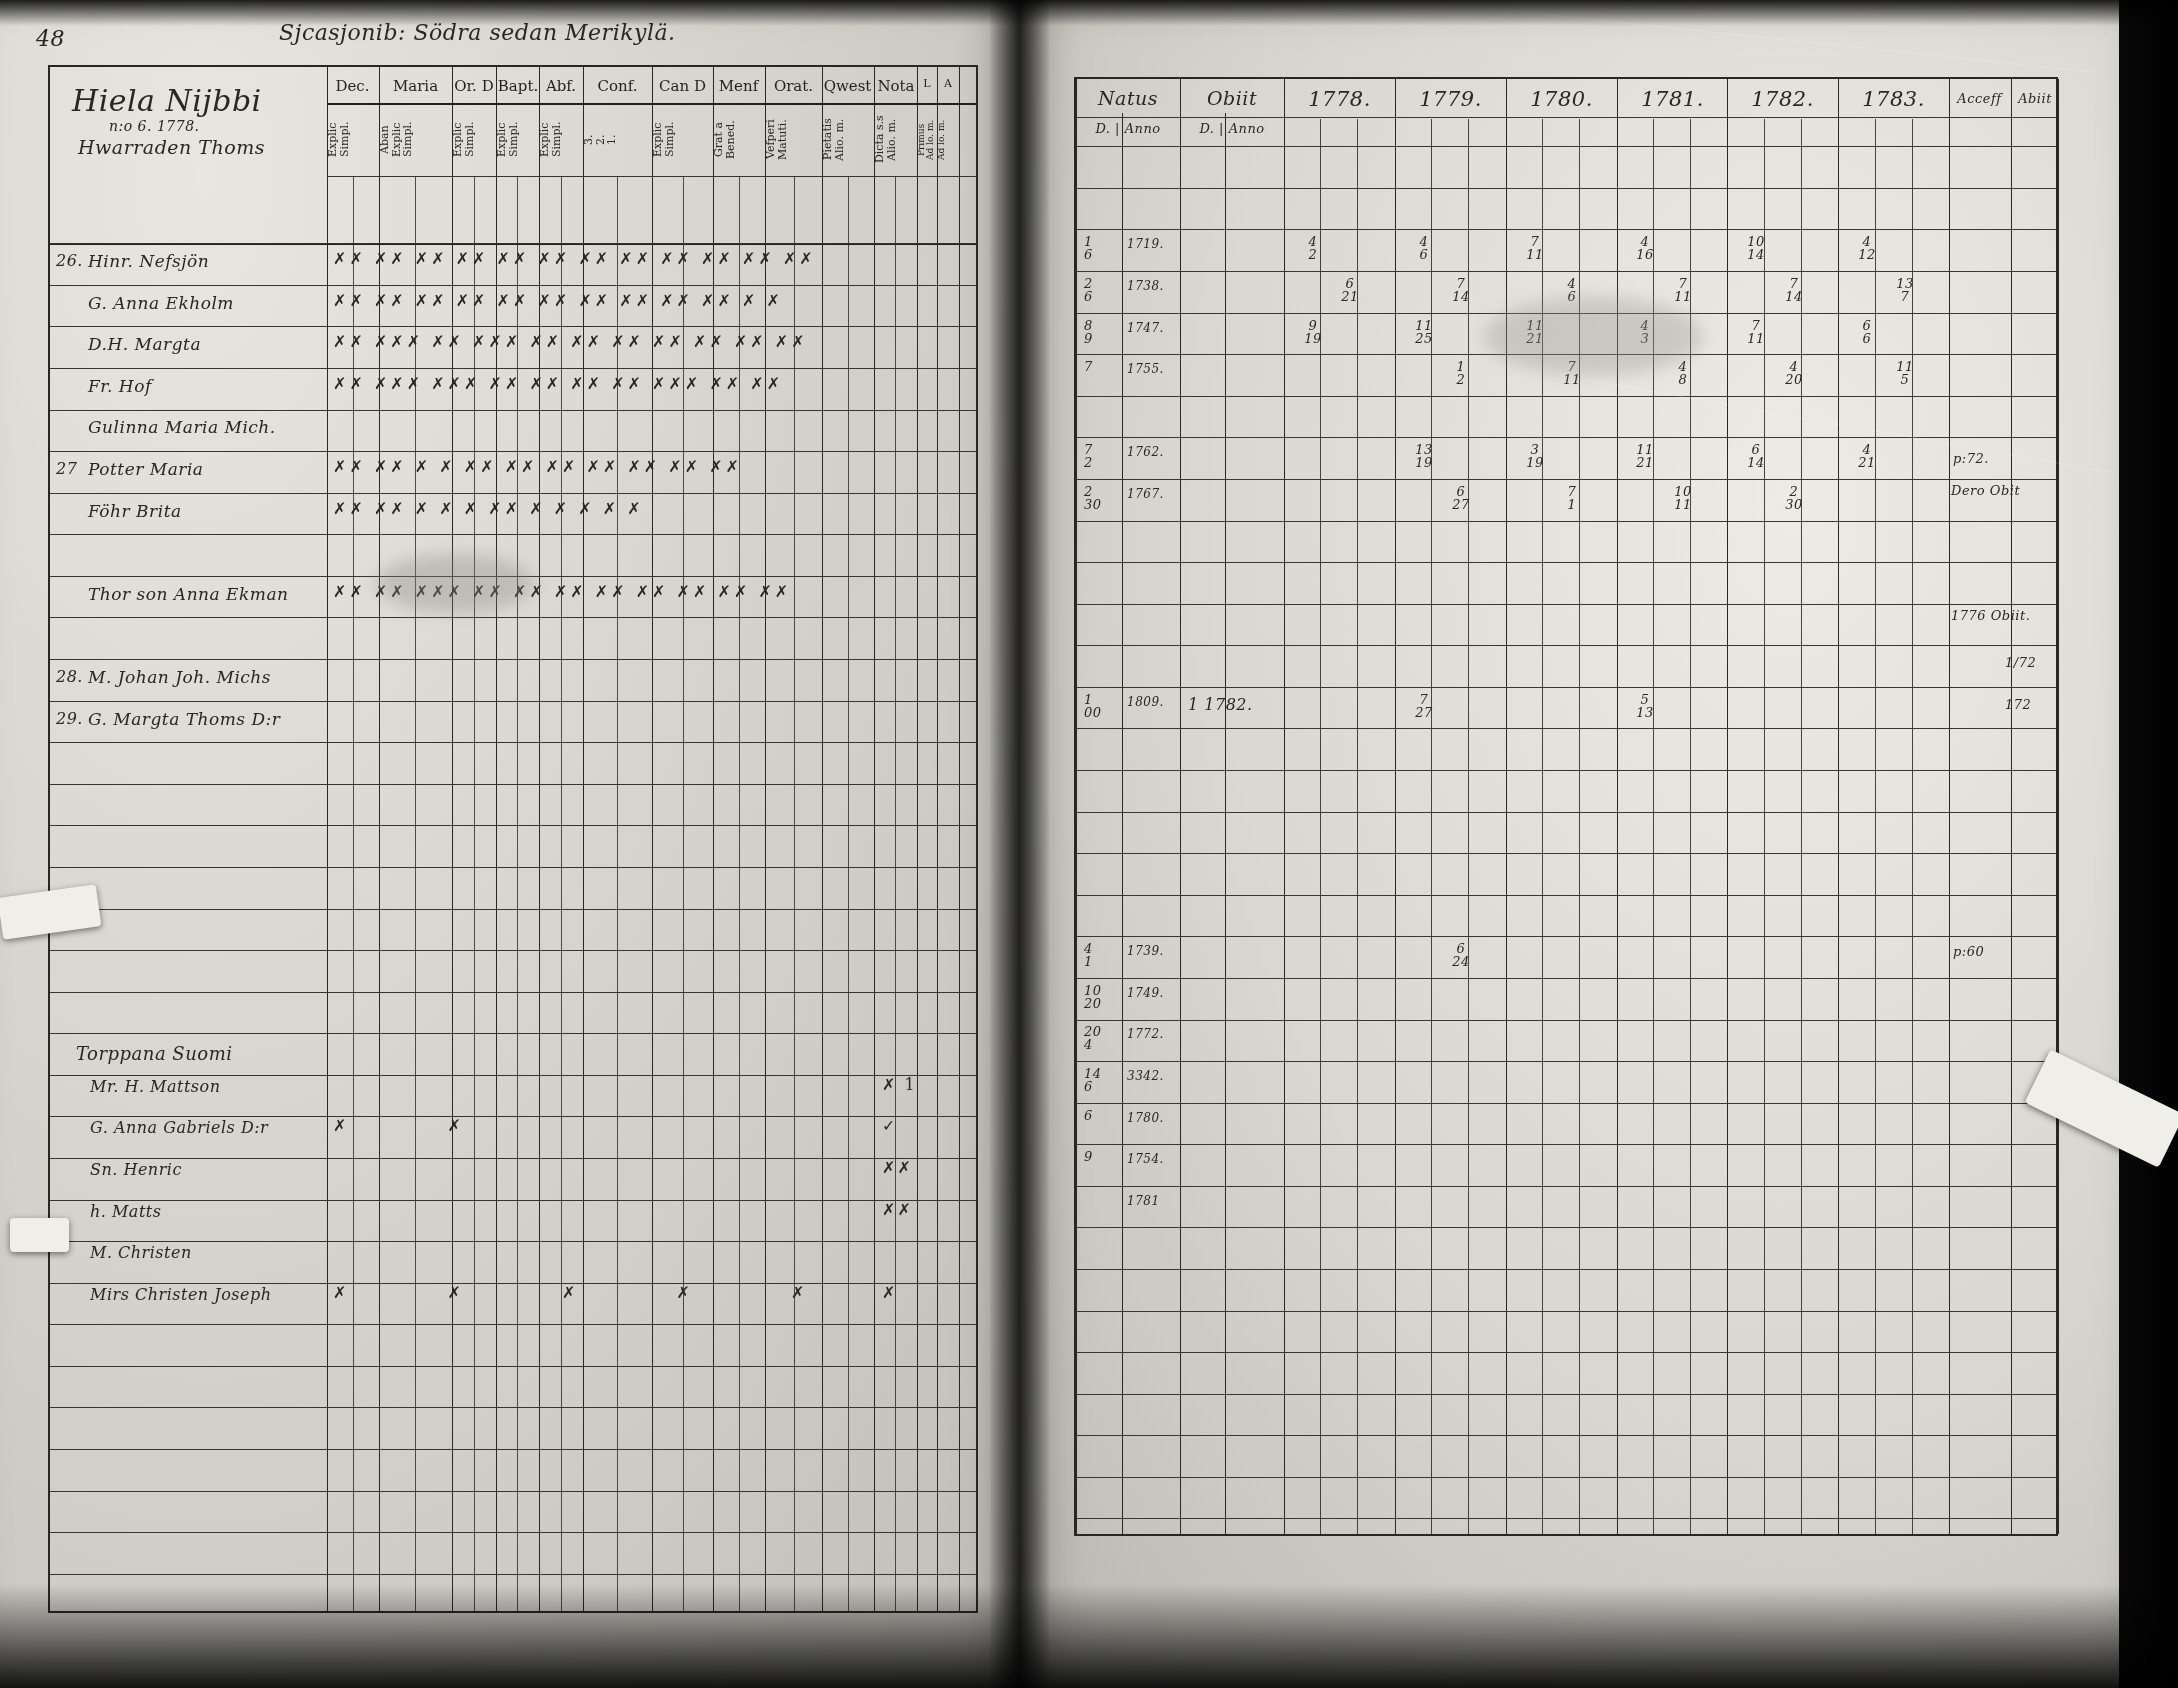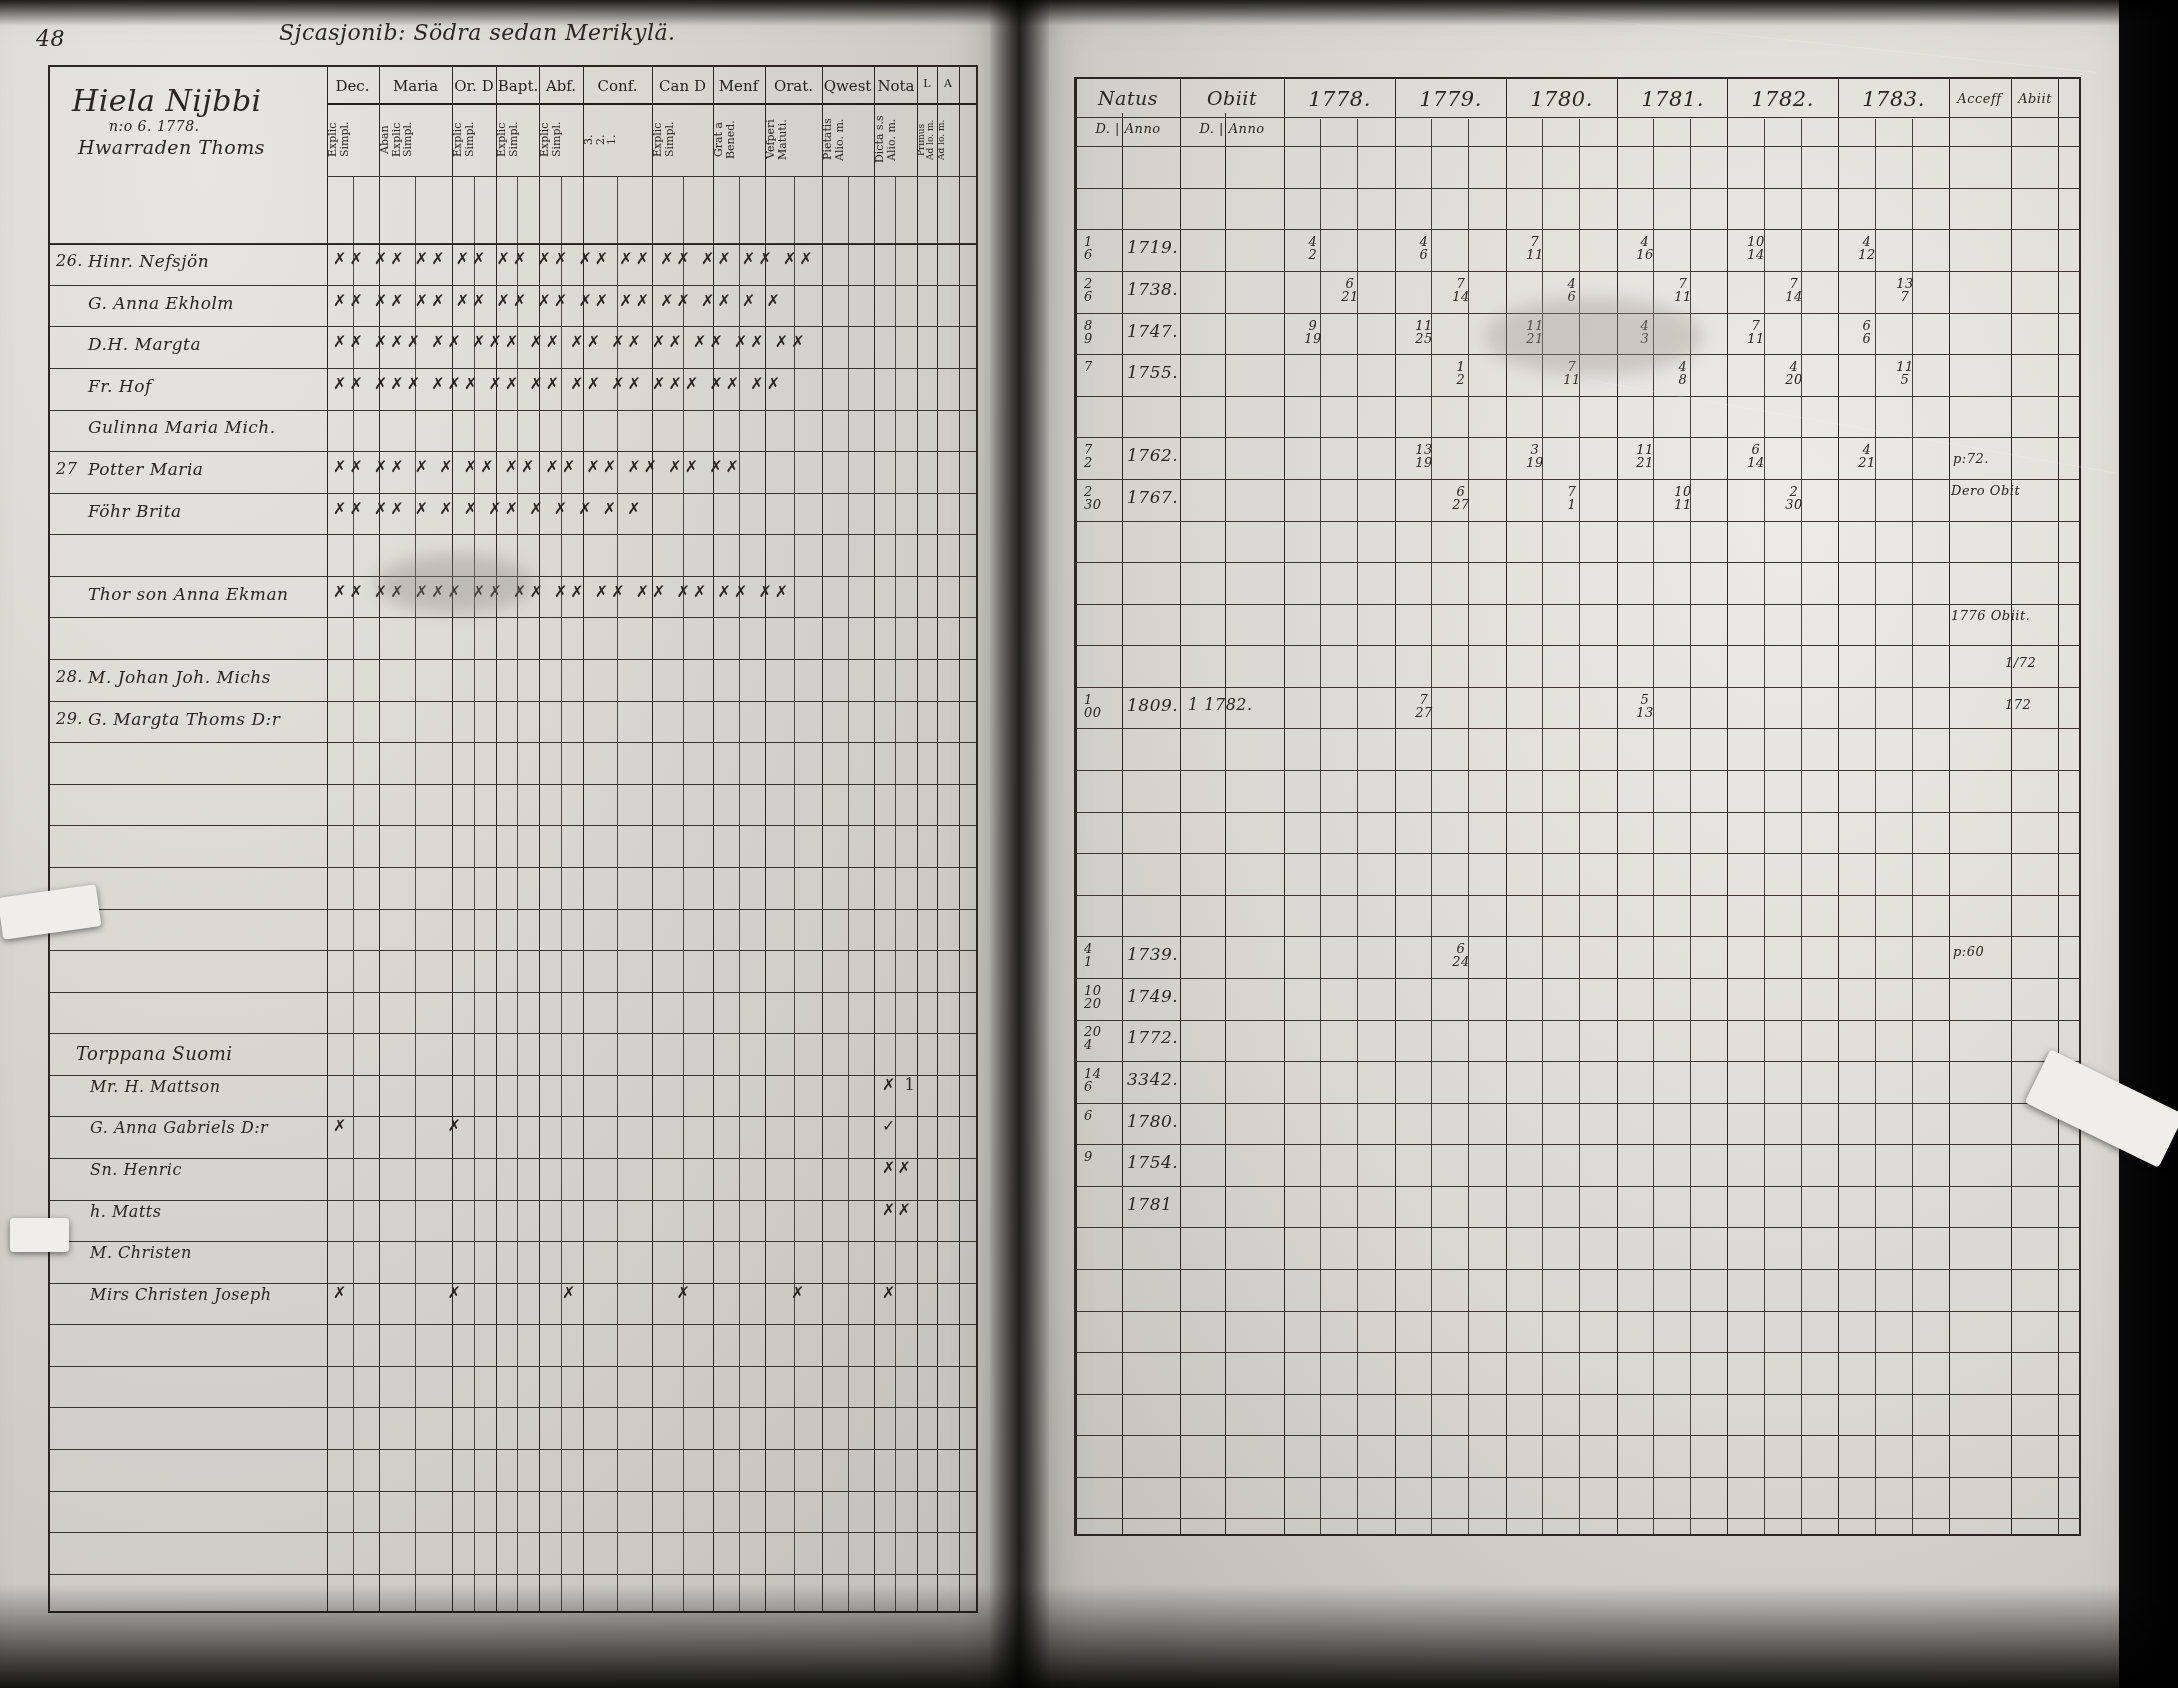--- a/index.html
+++ b/index.html
@@ -49,24 +49,24 @@
   .colsub{position:absolute;font-size:11px;text-align:center;line-height:1.05;
           color:#2a2622;font-family:"DejaVu Serif",serif;}
   .vtxt{writing-mode:vertical-rl;transform:rotate(180deg);}
 
   .namecell{position:absolute;font-size:17px;}
   .markrow{position:absolute;font-size:17px;letter-spacing:7px;color:#2b2622;
            font-family:"DejaVu Serif",serif;}
 
   
   .rt{position:absolute;left:1074px;top:77px;width:980px;height:1455px;
-      border:2px solid #2b2622;background:rgba(255,255,255,.07);padding-left:23px;}
+      border:2px solid #2b2622;background:rgba(255,255,255,.07);}
   .rt .vline{position:absolute;top:0;bottom:0;width:1px;background:#2b2622;}
   .rt .hline{position:absolute;left:0;right:0;height:1px;background:#3c362f;}
-  .datecell{position:absolute;font-size:17px;text-align:center;}
+  .datecell{position:absolute;font-size:12px;text-align:center;}
   .fracs{position:absolute;font-size:13px;line-height:1.0;text-align:center;}
 
   
   .smudge{position:absolute;border-radius:50%;filter:blur(8px);opacity:.35;}
   .scratch{position:absolute;background:rgba(255,255,255,.18);height:1px;}
   .clip{position:absolute;background:#efeee9;border-radius:4px;
         box-shadow:0 2px 6px rgba(0,0,0,.5);}
 </style>
 </head>
 <body>

